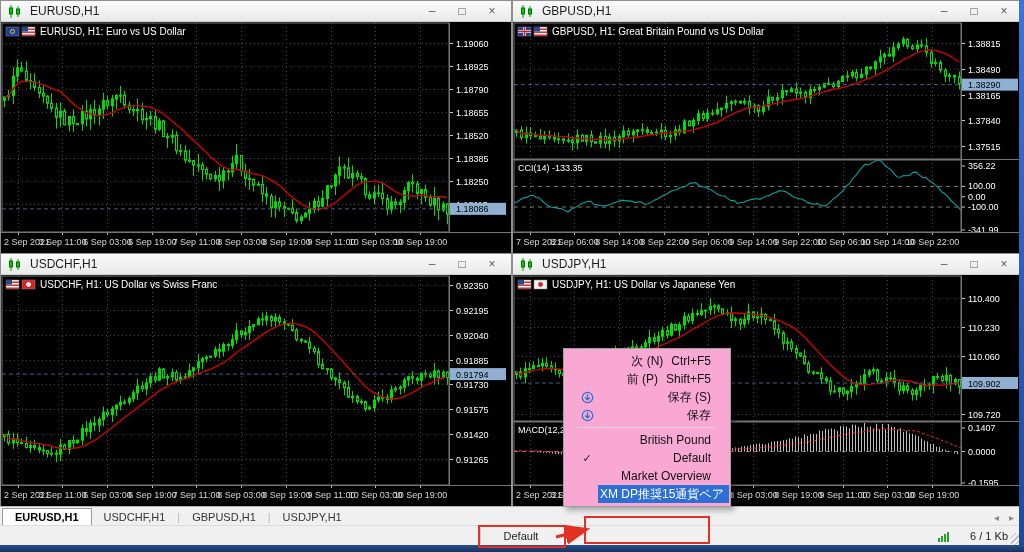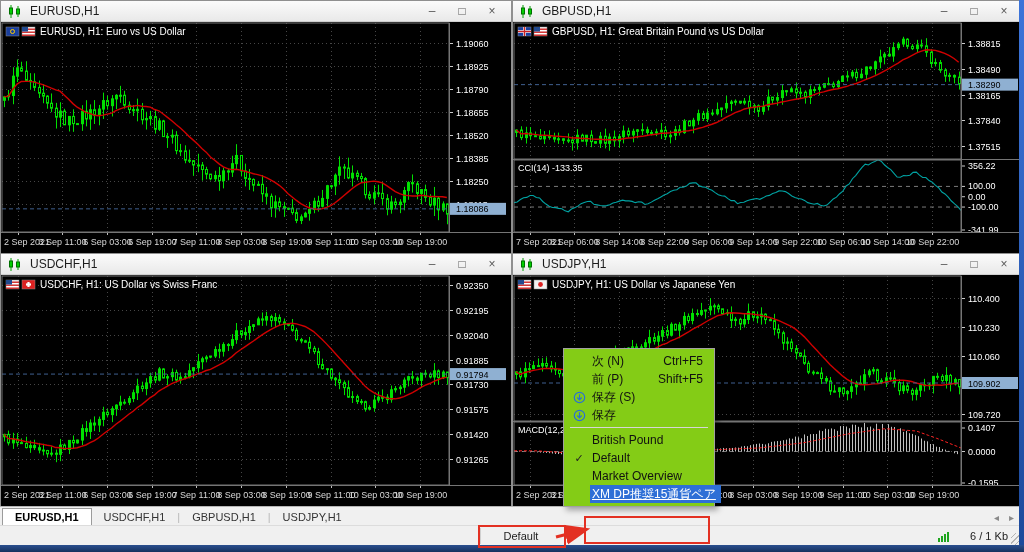--- a/index.html
+++ b/index.html
@@ -31,30 +31,30 @@
     text-align:center;line-height:16px;border-left:1px solid #d0d0d0;}
   .status-right{position:absolute;right:16px;top:2px;display:flex;align-items:center;gap:18px;height:16px;}
   .grip{position:absolute;right:1px;bottom:1px;width:12px;height:12px;
     background:repeating-linear-gradient(135deg,transparent 0 3px,#b4b4b4 3px 4px);}
   .taskbar{position:absolute;left:0;top:545px;width:1024px;height:7px;
     background:linear-gradient(#2a4f8f,#16315e);}
   .right-edge{position:absolute;right:0;top:0;width:5px;height:545px;
     background:linear-gradient(180deg,#3c74d9,#1d4a9b);z-index:30;}
   
   .cmenu{position:absolute;left:563px;top:348px;width:142px;z-index:50;
-    background:#84cc16;border:1px solid #a0a0a0;box-shadow:3px 3px 6px rgba(0,0,0,.35);
-    padding:3px 4px;font-size:12px;color:#111;}
+    background:#f9a8d4;border:1px solid #a0a0a0;box-shadow:3px 3px 6px rgba(0,0,0,.35);
+    padding:3px 12px;font-size:12px;color:#111;text-align:right;}
   .mi{display:flex;align-items:center;height:18px;}
   .mic{width:22px;display:flex;justify-content:center;align-items:center;flex:none;font-size:11px;color:#222;}
   .mbody{flex:1;display:flex;align-items:center;height:18px;padding:0 5px 0 2px;margin-right:2px;position:relative;}
   .mlabel{flex:1;white-space:nowrap;}
   .mshort{margin-left:8px;white-space:nowrap;}
   .msub{margin-left:8px;font-size:9px;}
   .msep{height:1px;background:#d6d6d6;margin:3px 2px;}
-  .mi.hl .mbody{background:#2e6fd6;color:#fff;text-decoration:underline;}
+  .mi.hl .mbody{background:#2e6fd6;color:#fff;}
   
   .anno-box{position:absolute;border:2px solid #e33022;z-index:60;pointer-events:none;}
   .anno-arrow{position:absolute;z-index:61;pointer-events:none;overflow:visible;}
 </style>
 </head>
 <body>
 
 <div class="app">
 
   <div class="window" style="left:0;top:0">

